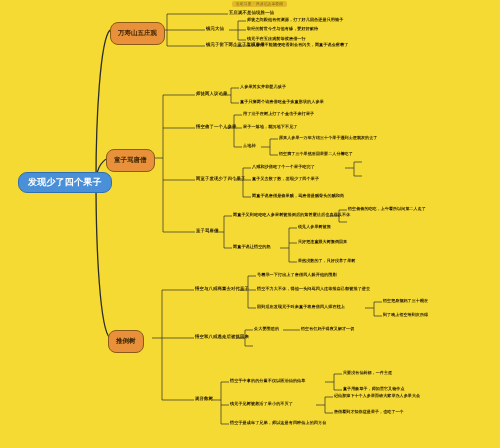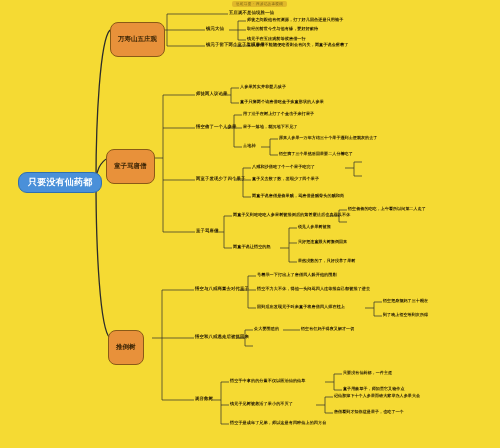--- a/index.html
+++ b/index.html
@@ -38,21 +38,21 @@
     text-align: center;
   }
   
   .branch {
     background: #e8913a;
     border: 1px solid #8a5a16;
     border-radius: 8px;
     color: #3a2405;
     font-size: 6.5px;
     font-weight: bold;
-    padding: 13px 7px;
+    padding: 7px 7px;
     text-align: center;
   }
   
   .leaf {
     color: #241a05;
     font-size: 4.2px;
     font-weight: bold;
     letter-spacing: 0.1px;
   }
   .leaf.l2 { font-size: 4.4px; }
@@ -188,21 +188,21 @@
 
       <path d="M316,405 L325,405"></path>
       <path d="M325,397 L325,413"></path>
       <path d="M325,397 L333,397"></path>
       <path d="M325,413 L333,413"></path>
     </g>
   </svg>
 
   <div class="badge">思维导图 · 西游记故事梗概</div>
 
-  <div class="node root" style="left:18px; top:172px;">只要没有仙药都</div>
+  <div class="node root" style="left:18px; top:172px;">发现少了四个果子</div>
 
   <div class="node branch" style="left:110px; top:22px;">万寿山五庄观</div>
   <div class="node leaf l2" style="left:229px; top:11px;">五庄观不是仙境胜一仙</div>
   <div class="node leaf l2" style="left:206px; top:27px;">镇元大仙</div>
   <div class="node leaf l3" style="left:247px; top:18px;">师徒之间跟他有何渊源，打了好几回合还是只用袖子</div>
   <div class="node leaf l3" style="left:247px; top:27px;">取经的前世今生与他有缘，要好好款待</div>
   <div class="node leaf l3" style="left:247px; top:37px;">镇元子在五庄观前等候唐僧一行</div>
   <div class="node leaf l2" style="left:206px; top:43px;">镇元子留下两个童子看顾唐僧</div>
   <div class="node leaf l3" style="left:252px; top:43px;">人参果不能随便吃否则会有闪失，两童子说会留着了</div>
 

